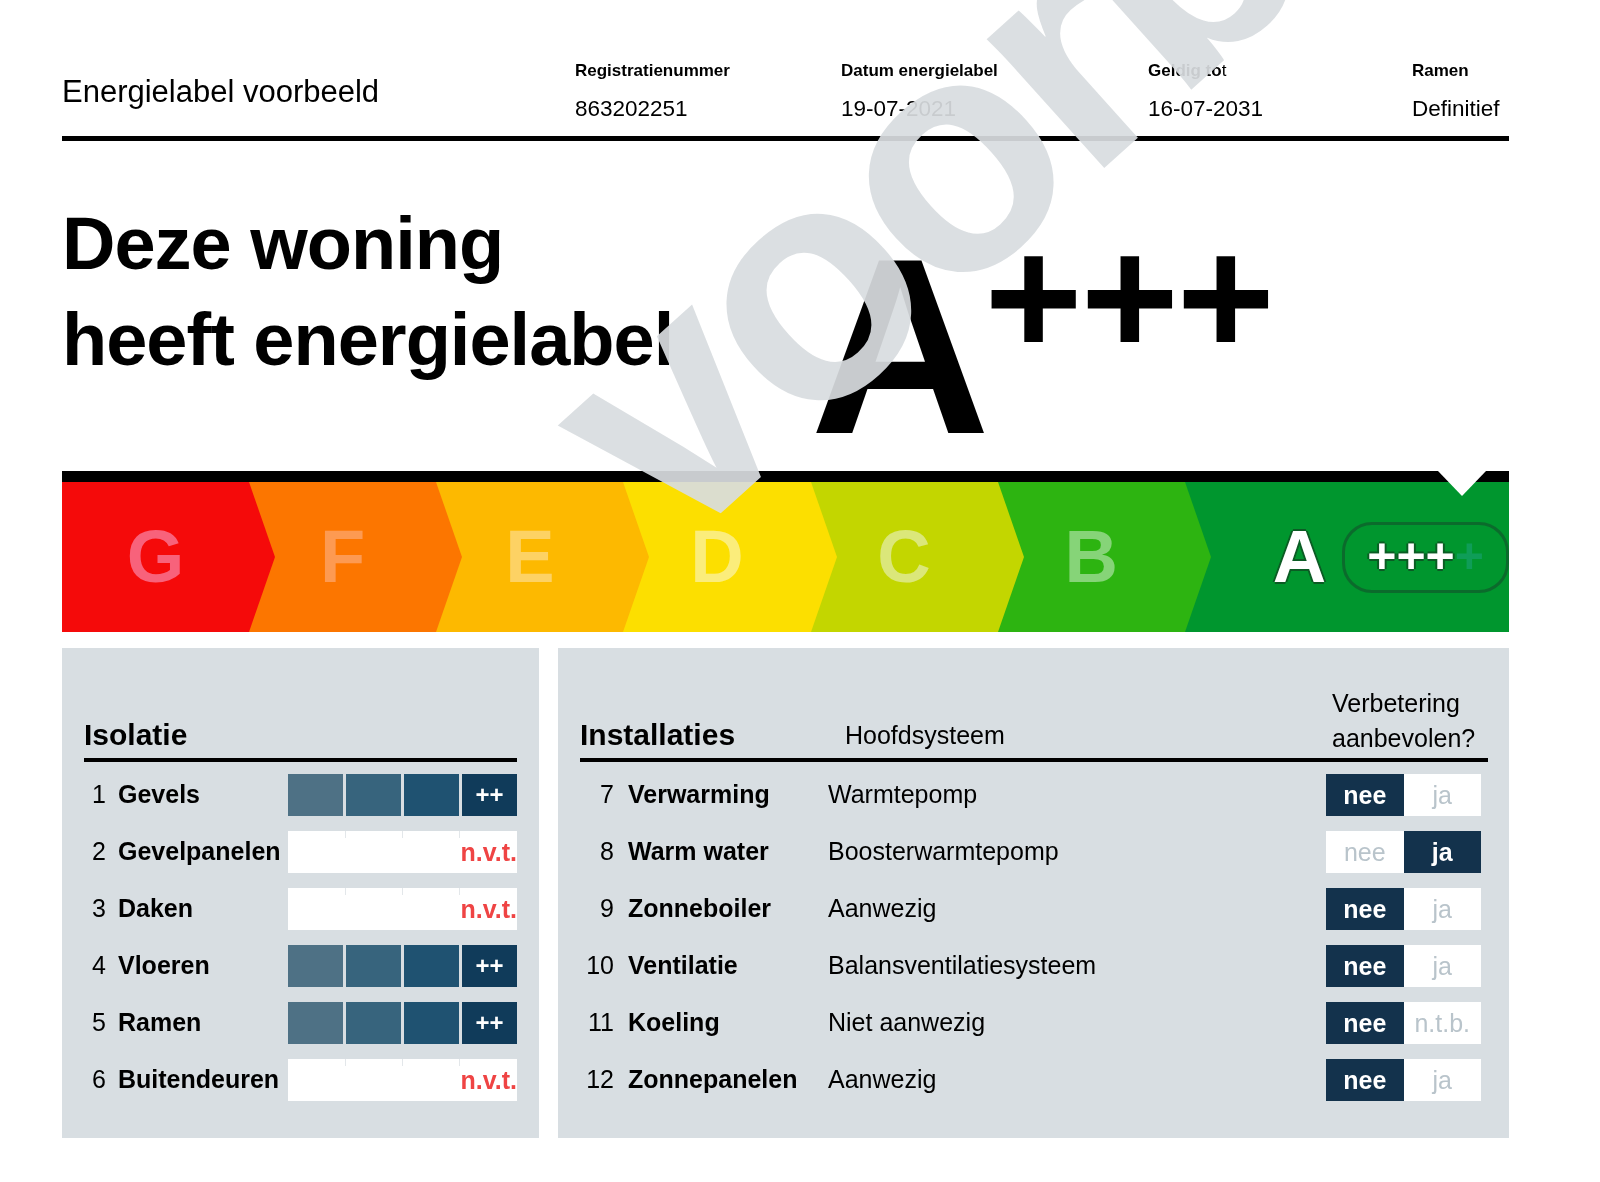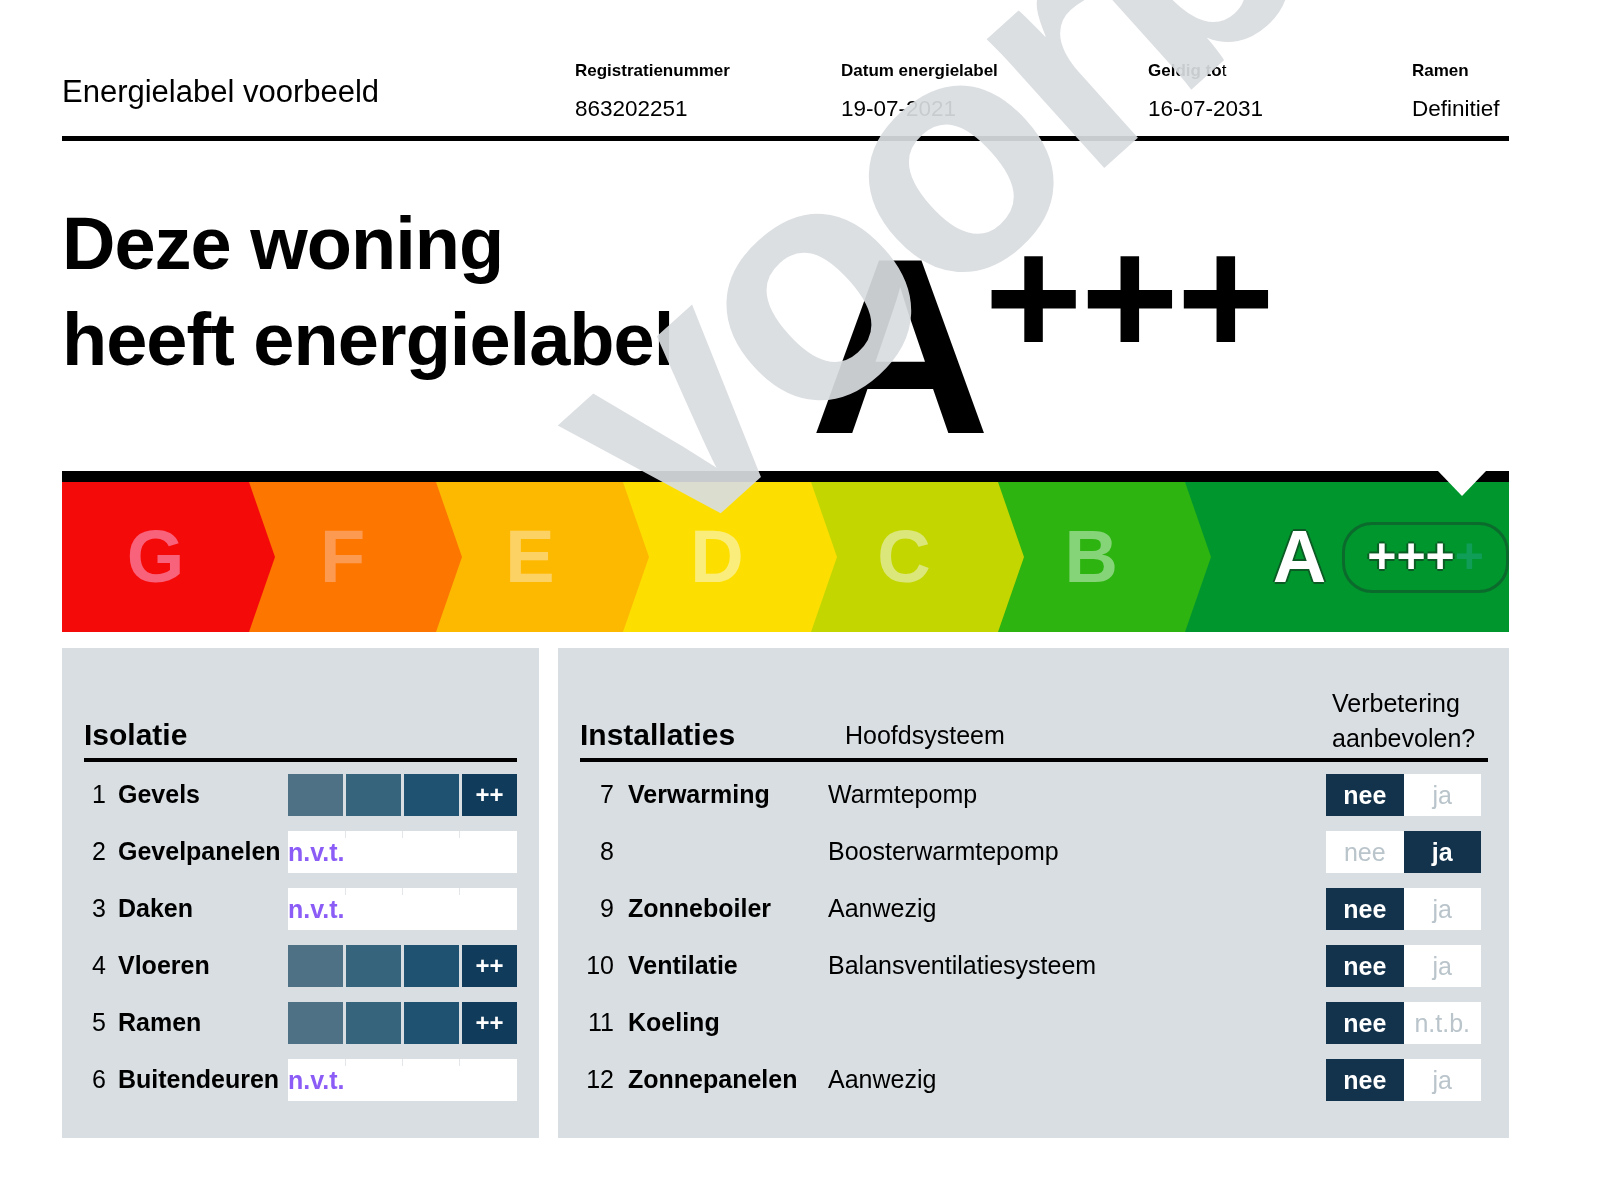--- a/index.html
+++ b/index.html
@@ -334,24 +334,24 @@
   }
   .meter.nvt {
     background: #ffffff;
     gap: 0;
     position: absolute;
   }
   .meter.nvt .nvt-text {
     width: 229px;
     height: 42px;
     line-height: 42px;
-    text-align: left;
+    text-align: right;
     font-size: 25px;
     font-weight: bold;
-    color: #8b5cf6;
+    color: #ef4444;
   }
   .meter.nvt .divider {
     position: absolute;
     top: 0;
     width: 1px;
     height: 7px;
     background: #e3e7ea;
   }
 
   
@@ -560,20 +560,21 @@
           <span class="row-name">Verwarming</span>
           <span class="row-sys">Warmtepomp</span>
           <span class="toggle">
             <span class="opt on">nee</span>
             <span class="opt off">ja</span>
           </span>
         </div>
 
         <div class="row">
           <span class="row-num">8</span>
+          <span class="row-name">Warm water</span>
           <span class="row-sys">Boosterwarmtepomp</span>
           <span class="toggle">
             <span class="opt off">nee</span>
             <span class="opt on">ja</span>
           </span>
         </div>
 
         <div class="row">
           <span class="row-num">9</span>
           <span class="row-name">Zonneboiler</span>
@@ -590,20 +591,21 @@
           <span class="row-sys">Balansventilatiesysteem</span>
           <span class="toggle">
             <span class="opt on">nee</span>
             <span class="opt off">ja</span>
           </span>
         </div>
 
         <div class="row">
           <span class="row-num">11</span>
           <span class="row-name">Koeling</span>
+          <span class="row-sys">Niet aanwezig</span>
           <span class="toggle">
             <span class="opt on">nee</span>
             <span class="opt off">n.t.b.</span>
           </span>
         </div>
 
         <div class="row">
           <span class="row-num">12</span>
           <span class="row-name">Zonnepanelen</span>
           <span class="row-sys">Aanwezig</span>

